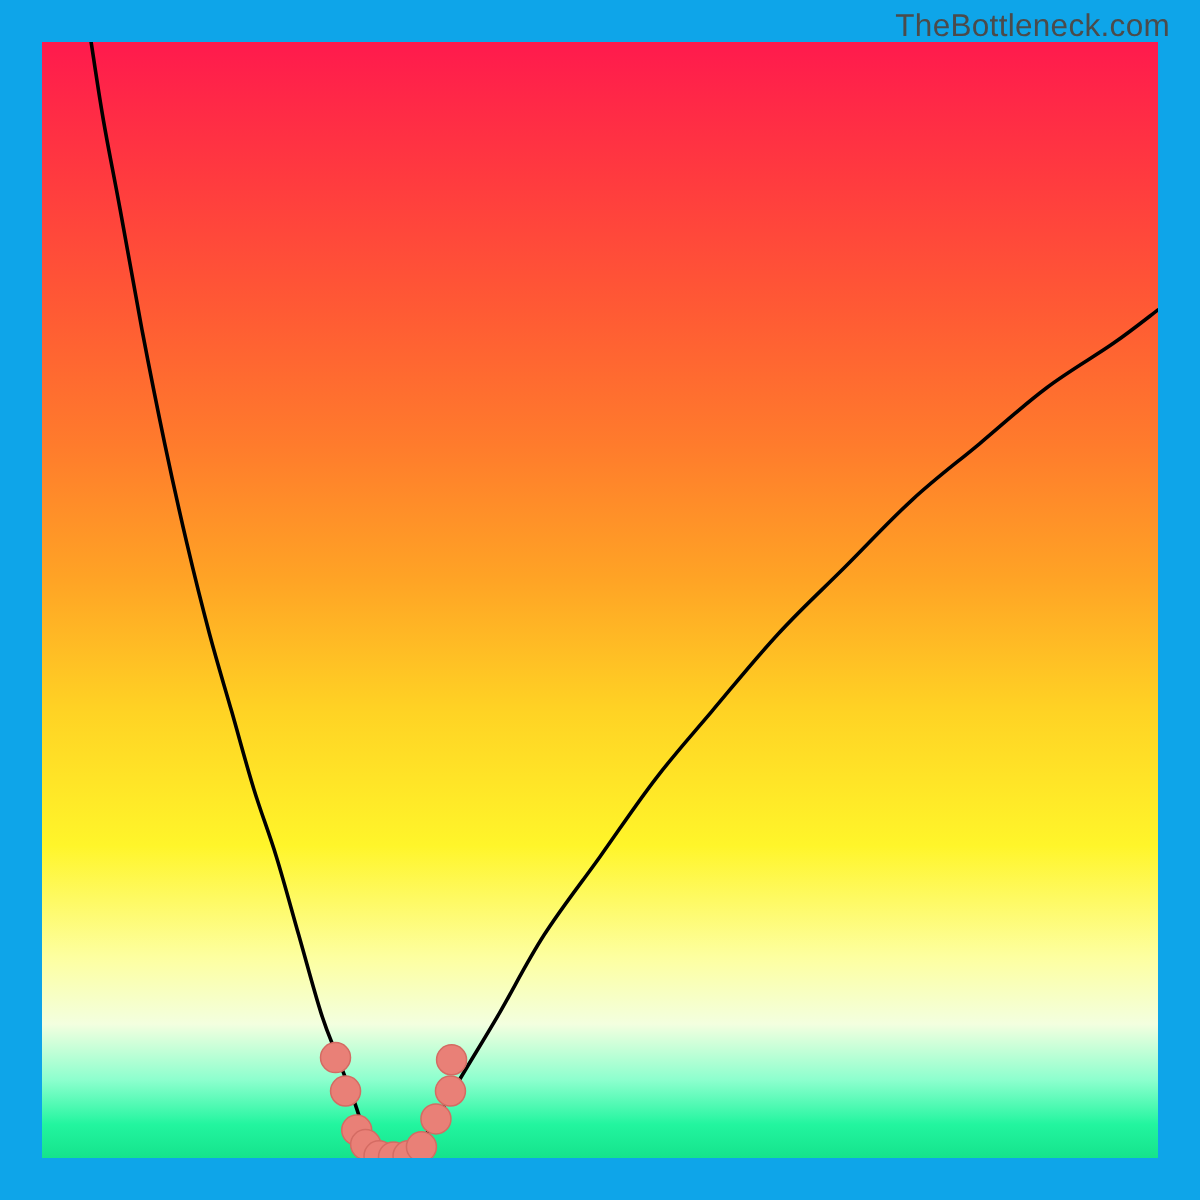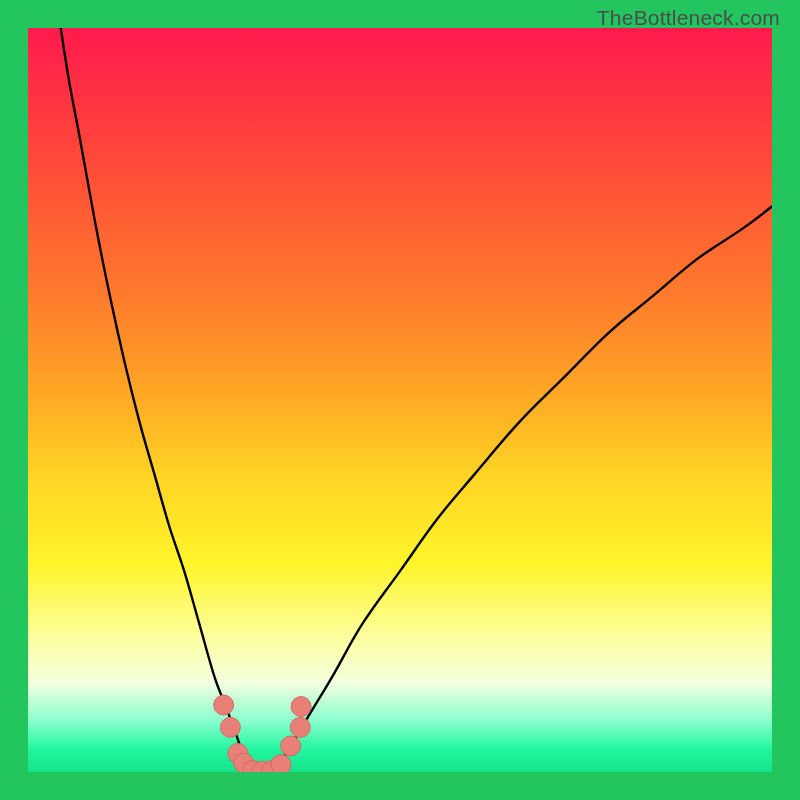--- a/index.html
+++ b/index.html
@@ -10,21 +10,21 @@
     overflow: hidden;
     background: #000;
     font-family: Arial, Helvetica, sans-serif;
   }
   .frame {
     position: absolute;
     top: 0;
     left: 0;
     width: 800px;
     height: 800px;
-    background: #22c55e;
+    background: #0ea5e9;
   }
   .plot-area {
     position: absolute;
     top: 28px;
     left: 28px;
     width: 744px;
     height: 744px;
     background: linear-gradient(
       to bottom,
       #ff1a4d 0%,

